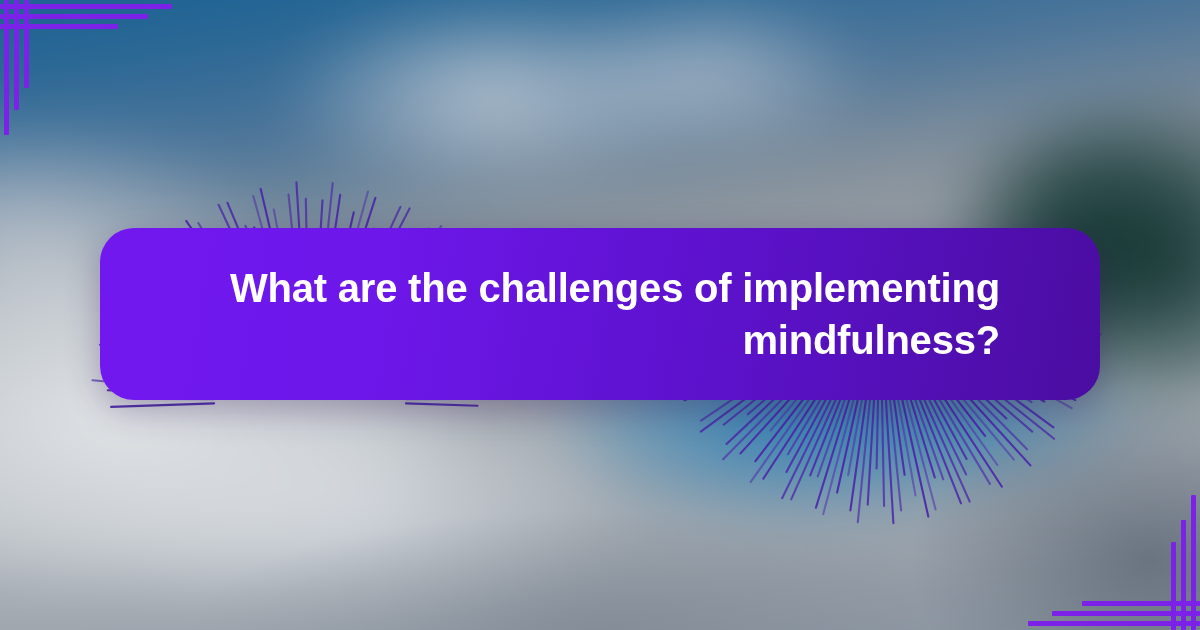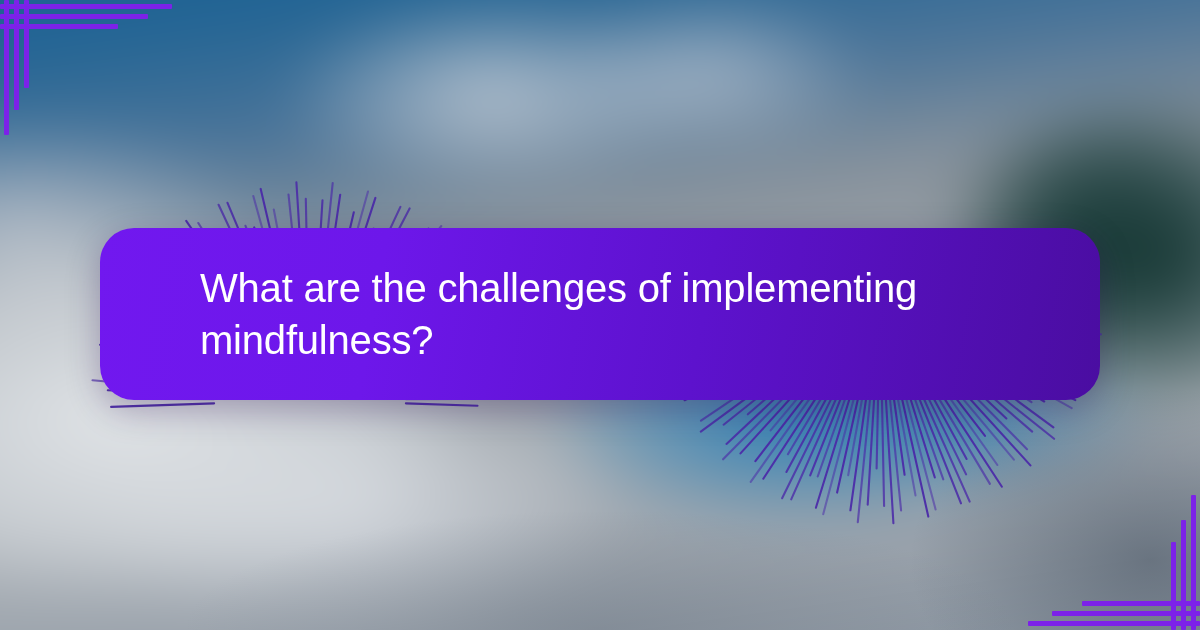--- a/index.html
+++ b/index.html
@@ -107,22 +107,22 @@
     box-shadow: 0 10px 34px rgba(35,8,75,0.30);
     display: flex;
     align-items: center;
     justify-content: center;
     padding: 0 60px;
   }
   .question-text {
     color: #ffffff;
     font-size: 40px;
     line-height: 1.30;
-    font-weight: 400;
-    text-align: left;
+    font-weight: 700;
+    text-align: right;
     letter-spacing: -0.2px;
     max-width: 800px;
     text-rendering: optimizeLegibility;
   }
 </style>
 </head>
 <body>
 
 <div class="canvas">
 

